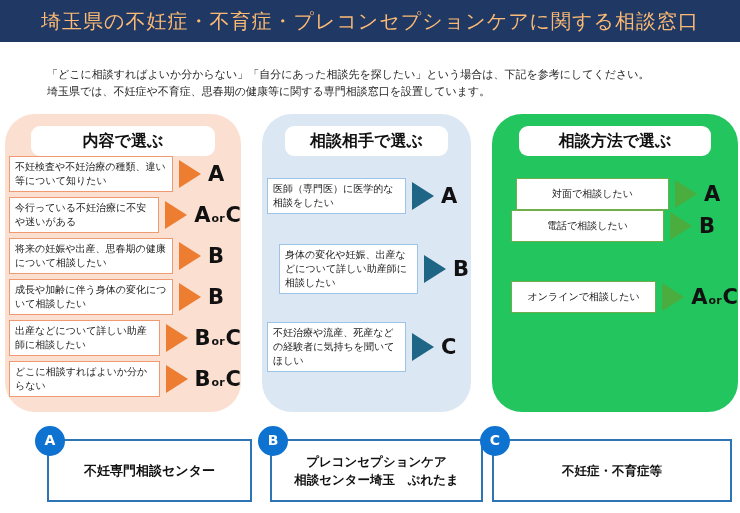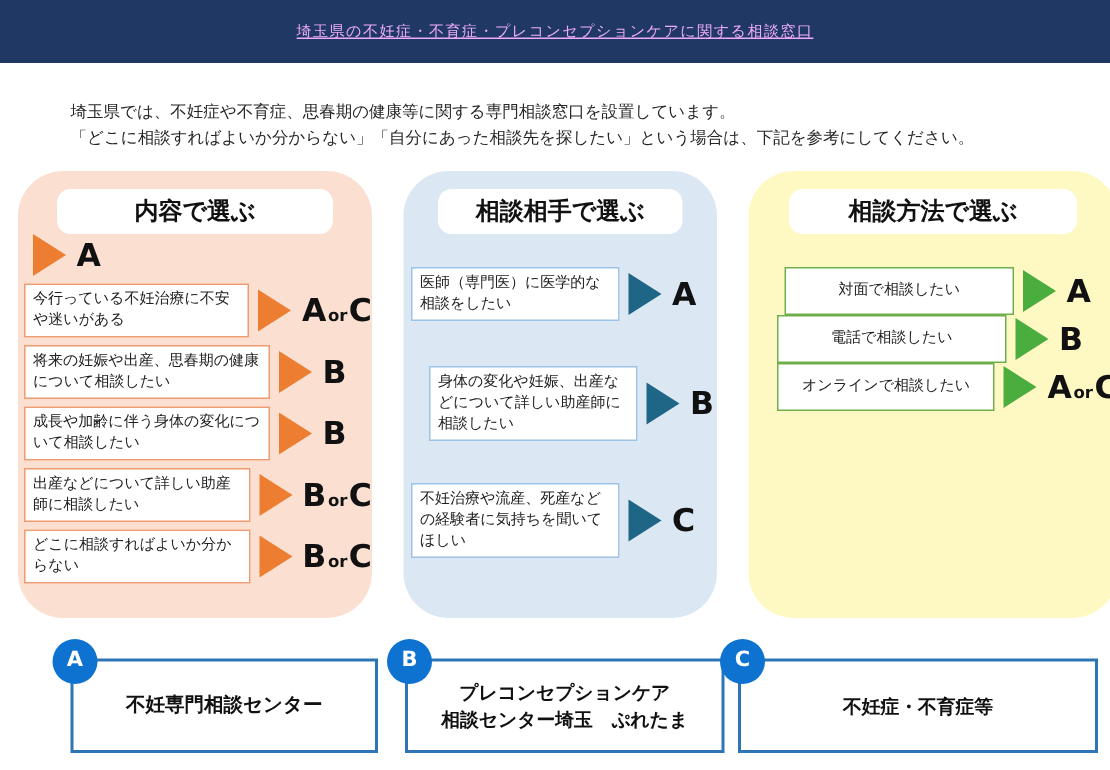--- a/index.html
+++ b/index.html
@@ -2,30 +2,30 @@
 <html lang="ja"><head>
 <meta charset="utf-8">
 <style>
   * { margin:0; padding:0; box-sizing:border-box; }
   html,body { background:#fff; }
   .page {
     position:relative; width:740px; height:513px; background:#ffffff;
     font-family:"DejaVu Sans","Liberation Sans",sans-serif; color:#1a1a1a; overflow:hidden;
   }
   .header {
-    height:42px; background:#1f3864; color:#f0abfc;
+    height:42px; background:#1f3864; color:#fdba74;
     display:flex; align-items:center; justify-content:center;
-    font-size:10px; letter-spacing:1px;text-decoration:underline;
+    font-size:20px; letter-spacing:1px;
   }
   .intro { margin:24px 0 0 47px; font-size:11px; line-height:1.55; color:#262626; }
-  .panels { display:flex; margin:14px 2px 0 12px; gap:21px; }
+  .panels { display:flex; margin:14px 2px 0 12px; gap:21px;justify-content:flex-end; }
   .panel { height:298px; border-radius:30px; padding-top:12px; }
   .panel-content { width:236px; background:#fbe0d2; }
   .panel-partner { width:228px; background:#dbe7f3; }
-  .panel-method  { width:246px; background:#fef9c3; }
+  .panel-method  { width:246px; background:#22c55e; }
   .panel-title {
     background:#ffffff; border-radius:9px; height:30px; width:78%;
     margin:0 auto; display:flex; align-items:center; justify-content:center;
     font-size:16px; font-weight:bold; color:#111;
   }
   .row { display:flex; align-items:center; }
   .obox {
     background:#ffffff; font-size:10px; line-height:1.4; color:#222;
     padding:3px 5px; border:1px solid;
   }
@@ -33,21 +33,21 @@
   .panel-content .row:first-of-type { margin-top:15px; }
   .panel-content .obox { width:164px; min-height:34px; border-color:#ef9a70; display:flex; align-items:center; }
   .panel-partner .row { margin-left:5px; }
   .panel-partner .row-1 { margin-top:22px; }
   .panel-partner .row-2 { margin-top:30px;padding-left:12px; }
   .panel-partner .row-3 { margin-top:28px; }
   .panel-partner .obox { width:139px; min-height:33px; border-color:#9dc3e6; display:flex; align-items:center; }
   .panel-method .row { margin-left:19px; }
   .panel-method .row-1 { margin-top:22px;margin-left:24px; }
   .panel-method .row-2 { }
-  .panel-method .row-3 { }
+  .panel-method .row-3 { margin-top:39px; }
   .panel-method .obox { width:153px; min-height:32px; border-color:#6fae4a; display:flex; align-items:center; justify-content:center; text-align:center; }
   .arr { width:0; height:0; border-top:14px solid transparent; border-bottom:14px solid transparent; margin:0 7px 0 6px; flex-shrink:0; }
   .arr-orange { border-left:22px solid #ed7d31; }
   .arr-blue   { border-left:22px solid #1f6585; }
   .arr-green  { border-left:22px solid #4cad3f; }
   .result { display:inline-flex; align-items:baseline; font-weight:bold; color:#111; }
   .result .big { font-size:21px; }
   .result .or  { font-size:11px; margin:0 1px; }
   .centers { display:flex; margin:27px 0 0 47px; }
   .card {
@@ -67,29 +67,32 @@
 </head>
 <body>
 
 <div class="page">
 
   <div class="header">
     <span>埼玉県の不妊症・不育症・プレコンセプションケアに関する相談窓口</span>
   </div>
 
   <div class="intro">
+    <div>「どこに相談すればよいか分からない」「自分にあった相談先を探したい」という場合は、下記を参考にしてください。</div>
     <div>埼玉県では、不妊症や不育症、思春期の健康等に関する専門相談窓口を設置しています。</div>
-    <div>「どこに相談すればよいか分からない」「自分にあった相談先を探したい」という場合は、下記を参考にしてください。</div>
   </div>
 
   <div class="panels">
 
     <div class="panel panel-content">
       <div class="panel-title">内容で選ぶ</div>
       <div class="row row-1">
+        <div class="obox">
+            <span>不妊検査や不妊治療の種類、違い等について知りたい</span>
+          </div>
         <span class="arr arr-orange"></span>
         <span class="result">
             <span class="big">A</span>
             <span class="or"></span>
             <span class="big"></span>
           </span>
       </div>
       <div class="row">
         <div class="obox">
             <span>今行っている不妊治療に不安や迷いがある</span>

